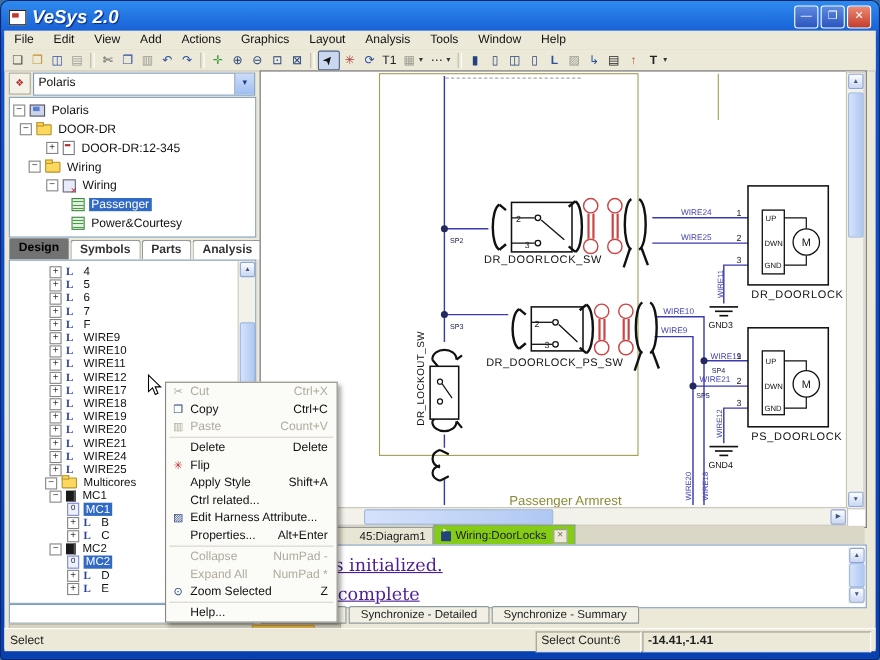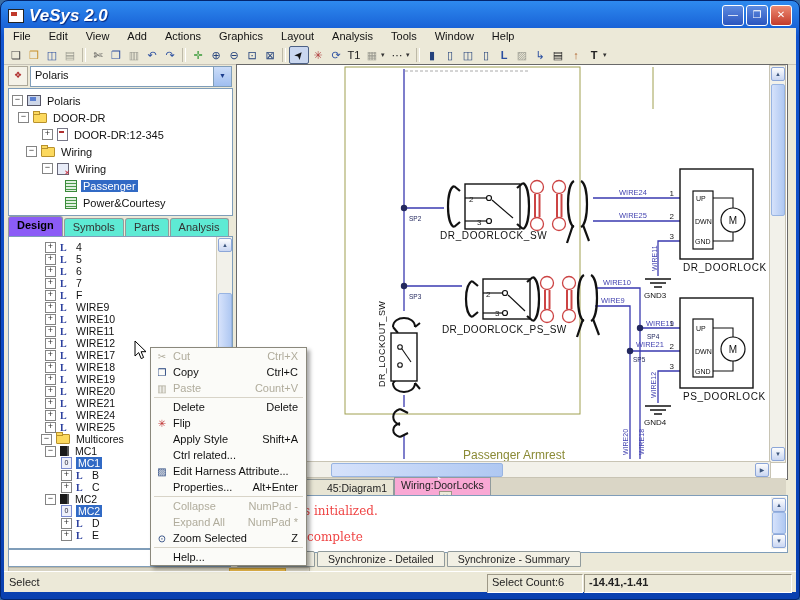--- a/index.html
+++ b/index.html
@@ -58,46 +58,46 @@
   .ico.wpage::after{content:"✕";position:absolute;right:-2px;bottom:-3px;color:#C23;font-size:7px;}
   .ico.green{width:10px;height:10px;border:1px solid #3A8A3A;background:repeating-linear-gradient(180deg,#DFF0DF 0 2px,#4A9A4A 2px 3px);}
   .ico.wire{width:10px;font-weight:bold;font-size:10px;color:#2B3F9E;font-family:"Liberation Serif",serif;}
   .ico.wire::before{content:"L";}
   .ico.mc{width:7px;height:10px;background:#1A1A1A;border-right:2px solid #555;}
   .ico.zero{width:9px;height:10px;border:1px solid #7A8ACF;background:#EEF0FA;font-size:7px;line-height:10px;text-align:center;color:#223;}
   .lbl{padding:0 2px;}
   .lbl.sel{background:#316AC5;color:#fff;}
   
   #paneltabs{left:8px;top:216px;width:223px;height:20px;display:flex;align-items:flex-end;font-size:11px;}
-  .ptab{border:1px solid #919B9C;border-bottom:none;background:#5eead4;padding:2px 8px;border-radius:3px 3px 0 0;
-    color:#333;margin-right:1px;height:13px;}
-  .ptab.active{background:#8b5cf6;font-weight:bold;height:15px;color:#000;}
+  .ptab{border:1px solid #919B9C;border-bottom:none;background:#ffffff;padding:2px 8px;border-radius:3px 3px 0 0;
+    color:#333;margin-right:1px;height:13px;font-weight:bold;}
+  .ptab.active{background:#737373;font-weight:bold;height:15px;color:#000;}
   #leftfield{left:8px;top:549px;width:221px;height:16px;}
   #leftscroll{left:8px;top:567px;width:300px;height:6px;background:#D8D4C4;border:1px solid #BBB6A4;}
   #leftscroll .thumb{position:absolute;left:220px;top:0;width:55px;height:4px;background:#E8B84B;border:1px solid #C89A2E;}
   
   #canvasbox{left:236px;top:64px;width:550px;height:414px;border:1px solid #696969;background:#fff;}
   #dcanvas{left:237px;top:65px;}
   .sb{background:#F2F1EA;border:1px solid #C8C4B4;}
   .sbarrow{position:absolute;background:linear-gradient(180deg,#FDFDFD,#C9D6F2);border:1px solid #8CA6D8;
     border-radius:2px;color:#3C567E;font-size:6px;text-align:center;line-height:13px;}
   .sbthumb{position:absolute;background:linear-gradient(90deg,#D6E2FB,#AFC8F2);border:1px solid #98B4E2;border-radius:2px;}
   #vscroll{left:769px;top:65px;width:15px;height:396px;}
   #hscroll{left:237px;top:461px;width:532px;height:15px;}
   
   #dtabs{left:237px;top:478px;width:549px;height:17px;background:#DAD6C6;display:flex;align-items:flex-end;font-size:10.5px;}
   .dtab{border:1px solid #919B9C;border-bottom:none;background:#E8E5D4;height:14px;padding:1px 6px 0 6px;display:flex;align-items:center;color:#222;}
-  .dtab.active{background:#f9a8d4;height:16px;flex-direction:column;}
+  .dtab.active{background:#84cc16;height:16px;}
   .dtabicon{width:9px;height:9px;background:#23427E;margin-right:4px;position:relative;}
   .dtabicon::after{content:"➤";color:#fff;font-size:5px;position:absolute;left:1px;top:-4px;}
   .dtabclose{width:11px;height:11px;border:1px solid #9A9684;background:#EDEADA;font-size:7px;line-height:9px;
     text-align:center;color:#666;margin-left:6px;}
   
   #console{left:237px;top:495px;width:549px;height:56px;}
-  .conline{position:absolute;font-family:"DejaVu Serif",serif;font-size:12px;color:#ef4444;}
+  .conline{position:absolute;font-family:"DejaVu Serif",serif;font-size:16px;color:#4c1d95;text-decoration:underline;}
   #conscroll{position:absolute;right:1px;top:1px;width:15px;height:52px;background:#F2F1EA;}
   
   #btabs{left:237px;top:551px;width:549px;height:16px;display:flex;font-size:10.5px;}
   .btab{border:1px solid #919B9C;background:#F2F0E4;padding:1px 10px;margin-right:2px;color:#222;
     border-radius:2px 2px 0 0;white-space:nowrap;}
   
   #statusbar{left:4px;top:571px;width:792px;height:20px;background:#ECE9D8;border-top:1px solid #fff;font-size:11px;color:#222;}
   .stbox{position:absolute;top:2px;height:15px;border:1px solid;border-color:#9D9887 #fff #fff #9D9887;
     padding:1px 4px;font-size:11px;}
   

